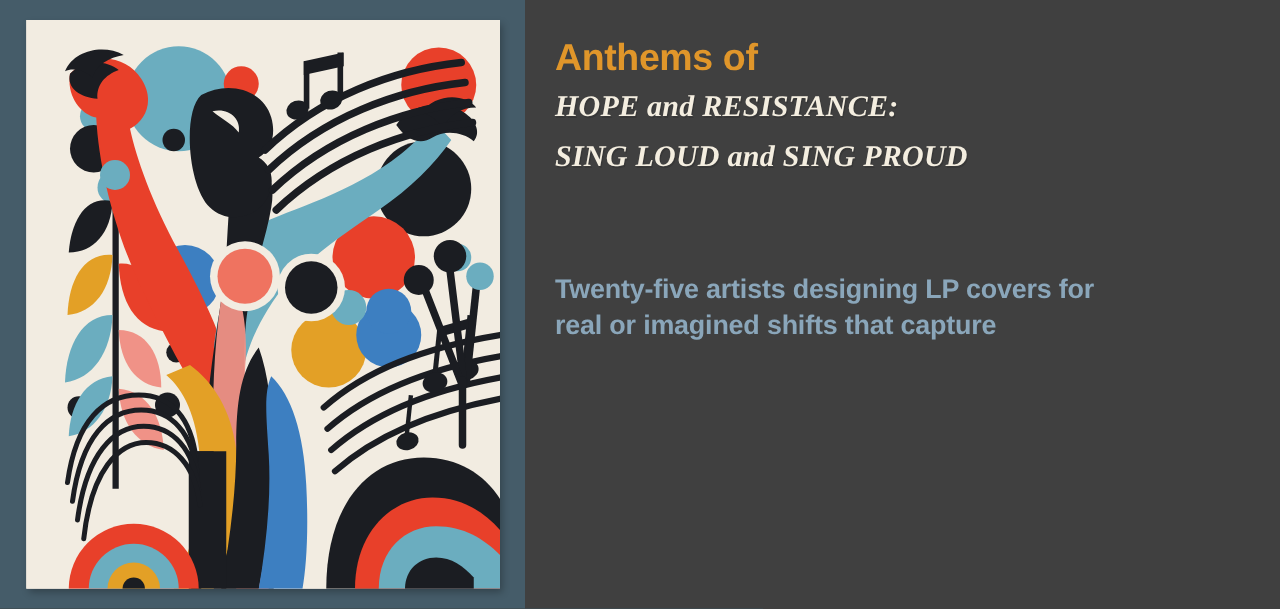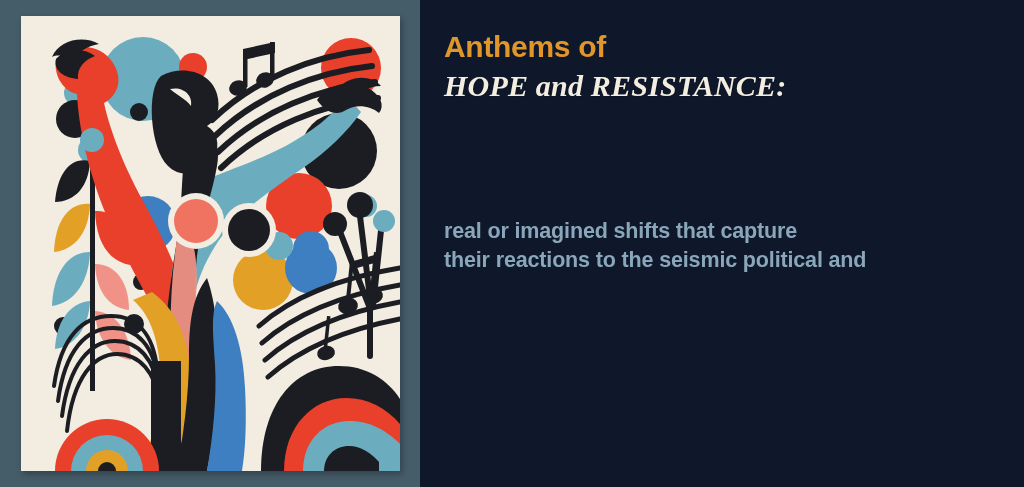--- a/index.html
+++ b/index.html
@@ -4,21 +4,21 @@
 <style>
   html, body {
     margin: 0;
     padding: 0;
     background: #3e525e;
   }
   #poster {
     position: relative;
     width: 1024px;
     height: 487px;
-    background: #0f172a;
+    background: #404040;
     overflow: hidden;
     font-family: "Liberation Sans", sans-serif;
   }
 
   
   #artwork-panel {
     position: absolute;
     left: 0; top: 0;
     width: 420px; height: 487px;
     background: #455c69;
@@ -58,21 +58,21 @@
     font-size: 30px;
     line-height: 34px;
     letter-spacing: -0.3px;
     margin: 0 0 2px 0;
   }
   .title-main {
     color: #f4eee0;
     font-family: "Liberation Serif", serif;
     font-weight: bold;
     font-style: italic;
-    font-size: 30px;
+    font-size: 24px;
     line-height: 40px;
     letter-spacing: 0.2px;
     margin: 0;
     text-shadow: 1px 1px 0 rgba(0,0,0,0.13);
   }
   #description-block {
     position: absolute;
     left: 24px;
     top: 217px;
     width: 565px;
@@ -249,22 +249,23 @@
         </g>
       </svg>
     </div>
   </div>
 
   <div id="text-column">
 
     <div id="title-block">
       <div class="title-kicker">Anthems of</div>
       <div class="title-main">HOPE and RESISTANCE:</div>
+      <div class="title-main">SING LOUD and SING PROUD</div>
     </div>
 
     <div id="description-block">
+      <div class="description-line">Twenty-five artists designing LP covers for</div>
       <div class="description-line">real or imagined shifts that capture</div>
-      <div class="description-line">their reactions to the seismic political and</div>
     </div>
 
 
   </div>
 </div>
 
 </body></html>

